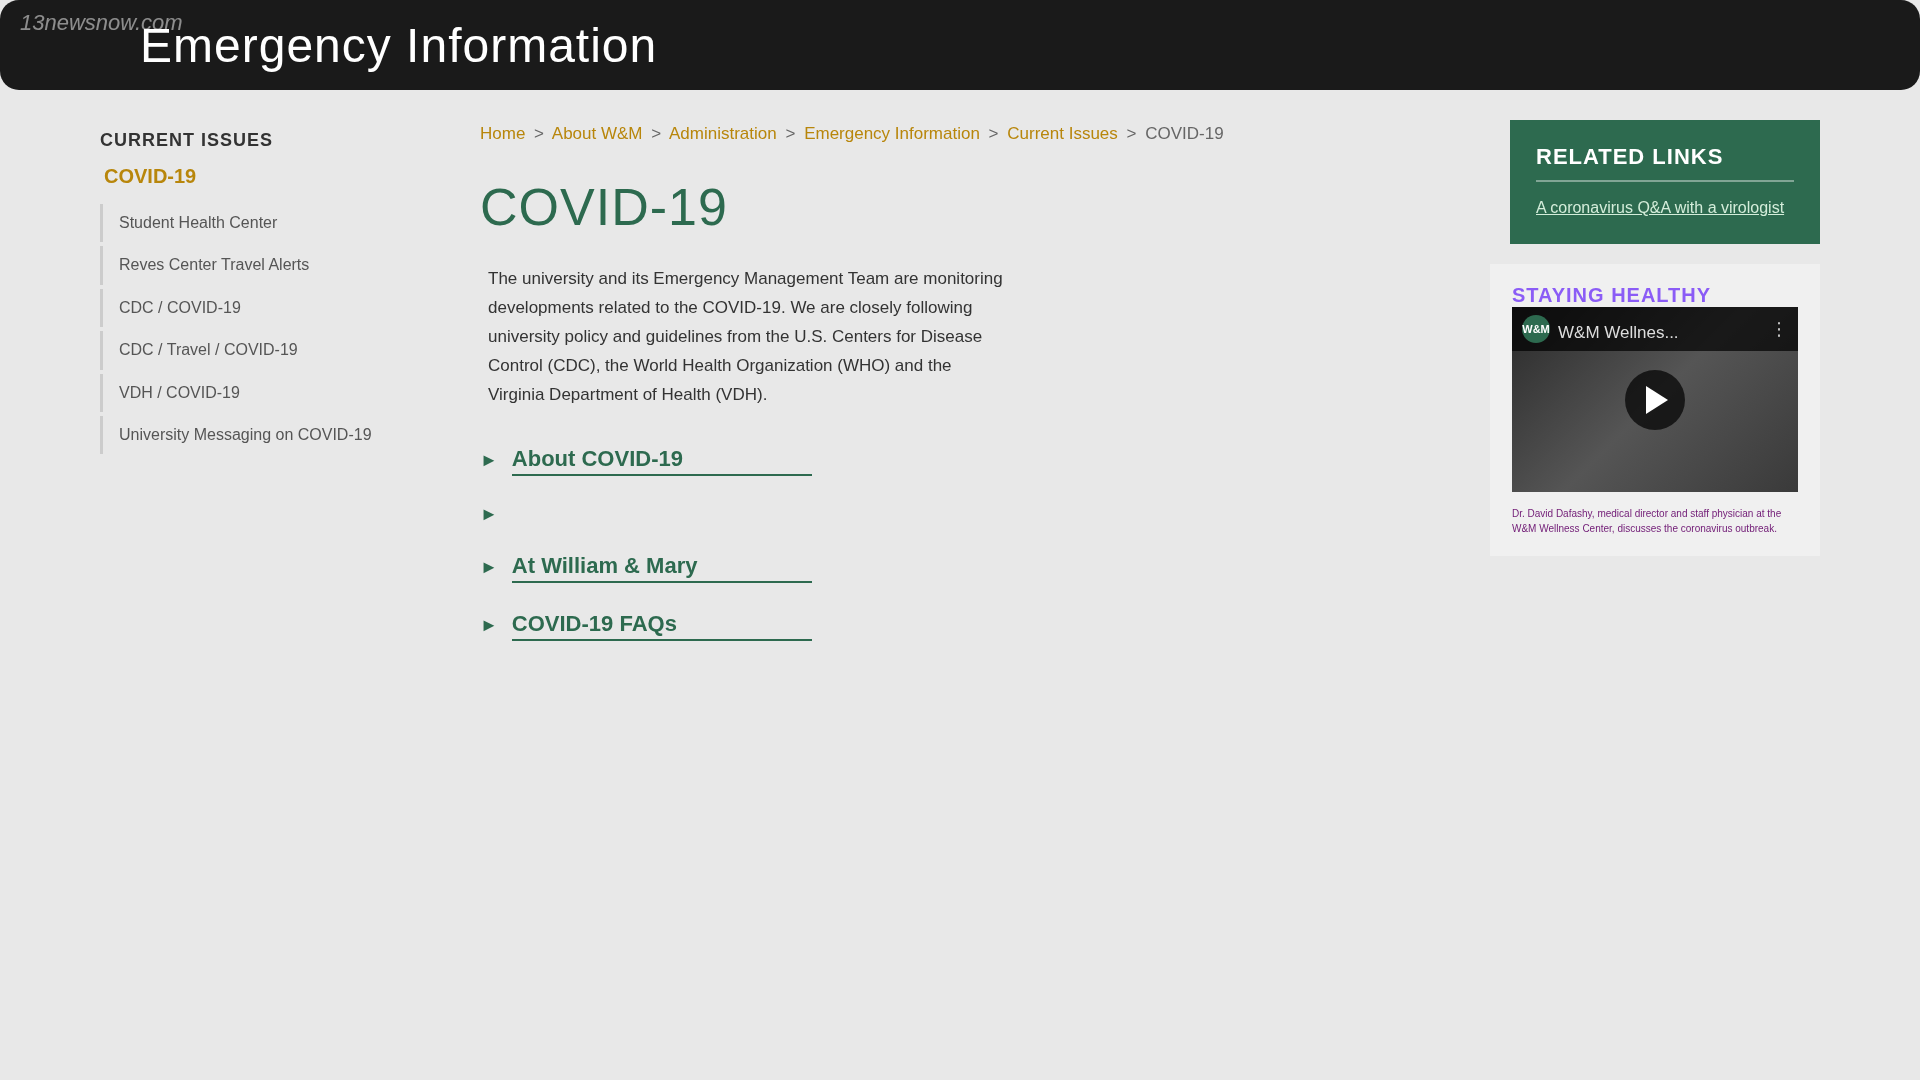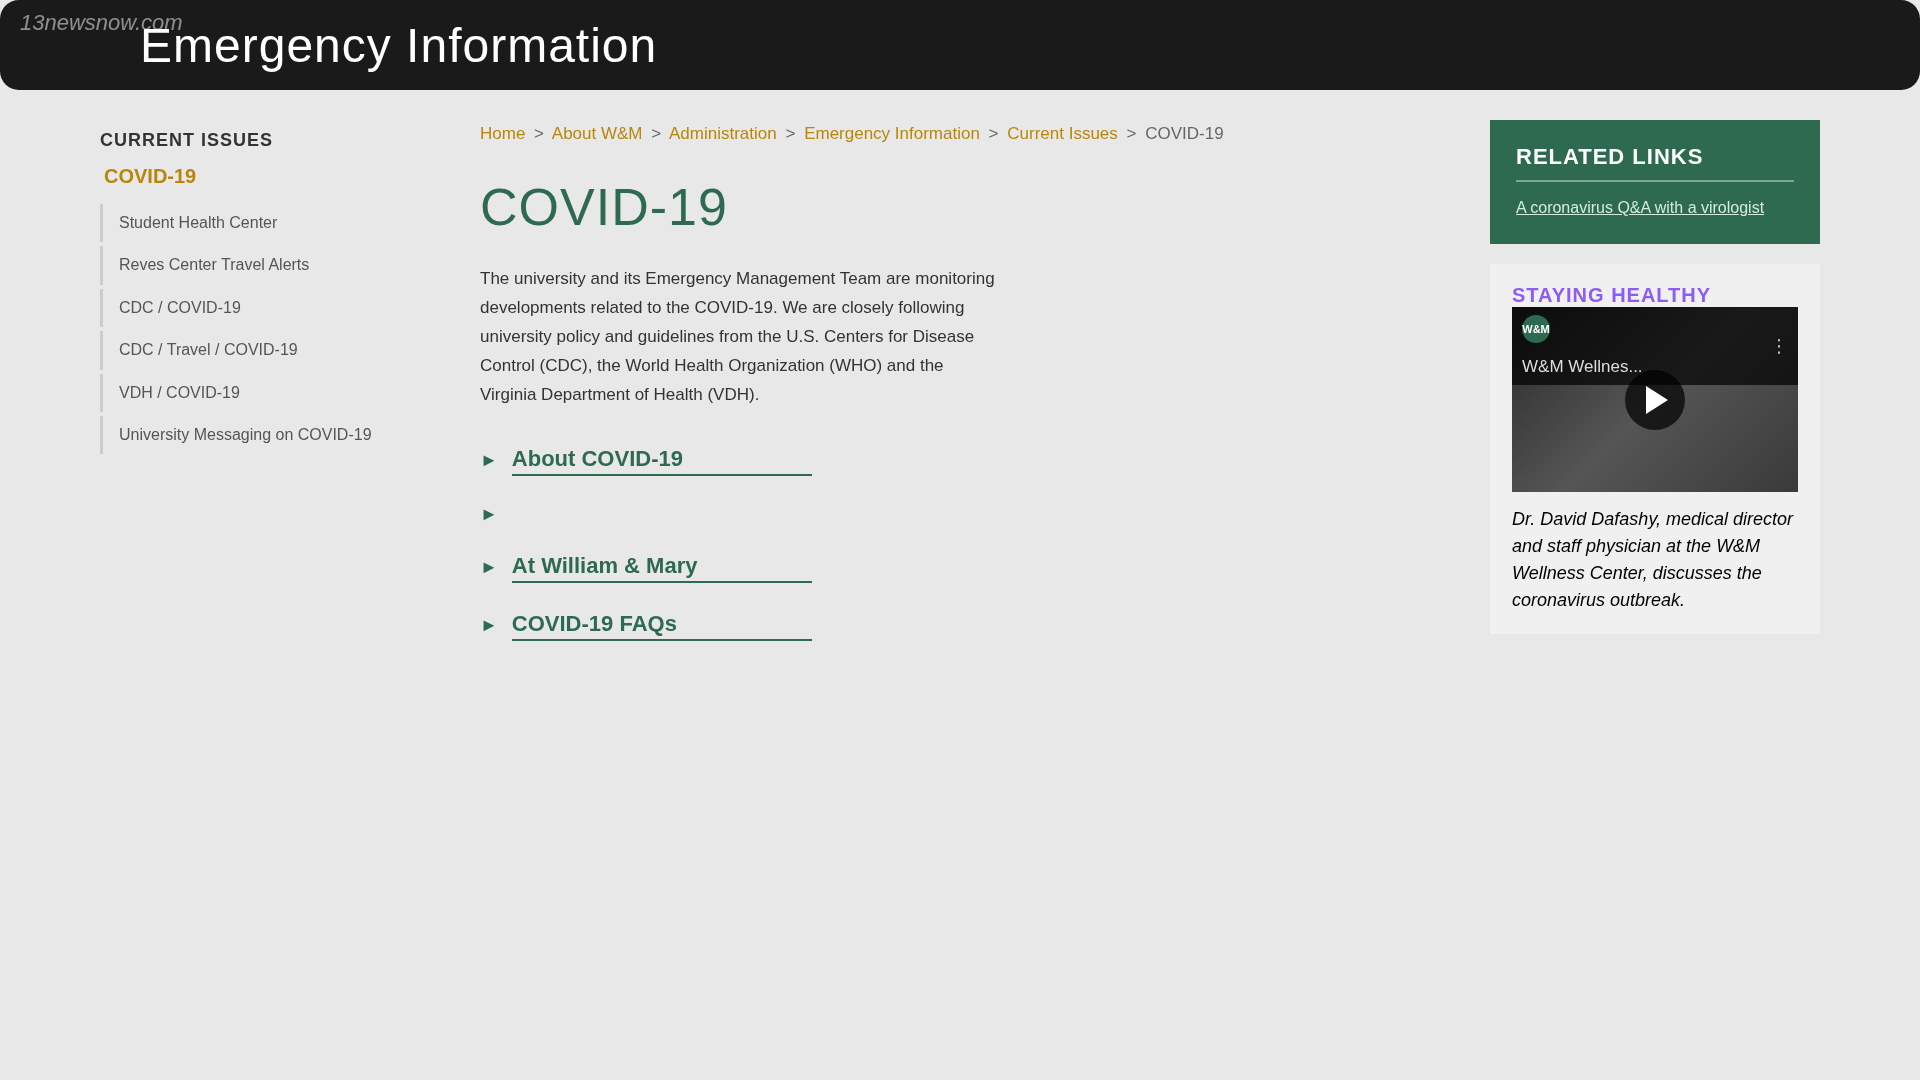--- a/index.html
+++ b/index.html
@@ -115,20 +115,21 @@
       margin-bottom: 28px;
       letter-spacing: 1px;
     }
 
     .page-description {
       font-size: 17px;
       color: #333;
       line-height: 1.7;
       margin-bottom: 36px;
       max-width: 520px;
+      margin-left: 8px;
     }
 
     
     .expand-item {
       display: flex;
       align-items: center;
       gap: 14px;
       margin-bottom: 28px;
       cursor: pointer;
     }
@@ -151,20 +152,21 @@
       flex-shrink: 0;
       display: flex;
       flex-direction: column;
       gap: 0;
     }
 
     .related-links-box {
       background: #2d6a4f;
       padding: 24px 26px;
       margin-bottom: 20px;
+      margin-left: 20px;
     }
     .related-links-title {
       color: #fff;
       font-size: 22px;
       font-weight: bold;
       letter-spacing: 1px;
       text-transform: uppercase;
       margin-bottom: 14px;
       padding-bottom: 10px;
       border-bottom: 2px solid rgba(255,255,255,0.4);
@@ -209,23 +211,22 @@
       top: 0; left: 0; right: 0;
       background: rgba(0,0,0,0.7);
       display: flex;
       align-items: center;
       justify-content: space-between;
       padding: 8px 10px;
       z-index: 2;
     }
     .video-channel {
       display: flex;
-      align-items: flex-start;
-      gap: 14px;
-      flex-direction: column;
+      align-items: flex-end;
+      gap: 8px;
     }
     .video-logo {
       width: 28px;
       height: 28px;
       background: #2d6a4f;
       border-radius: 50%;
       display: flex;
       align-items: center;
       justify-content: center;
       color: white;
@@ -253,24 +254,23 @@
     }
     .play-triangle {
       width: 0;
       height: 0;
       border-top: 14px solid transparent;
       border-bottom: 14px solid transparent;
       border-left: 22px solid #fff;
       margin-left: 4px;
     }
     .video-caption {
-      font-size: 18px;
-      color: #000000;
+      font-size: 10px;
+      color: #701a75;
       line-height: 1.5;
-      font-style: italic;
     }
   </style>
 </head>
 <body>
 
 <div class="top-bar">
   <span class="top-bar-watermark">13newsnow.com</span>
   <h1 class="top-bar-title">Emergency Information</h1>
 </div>
 

